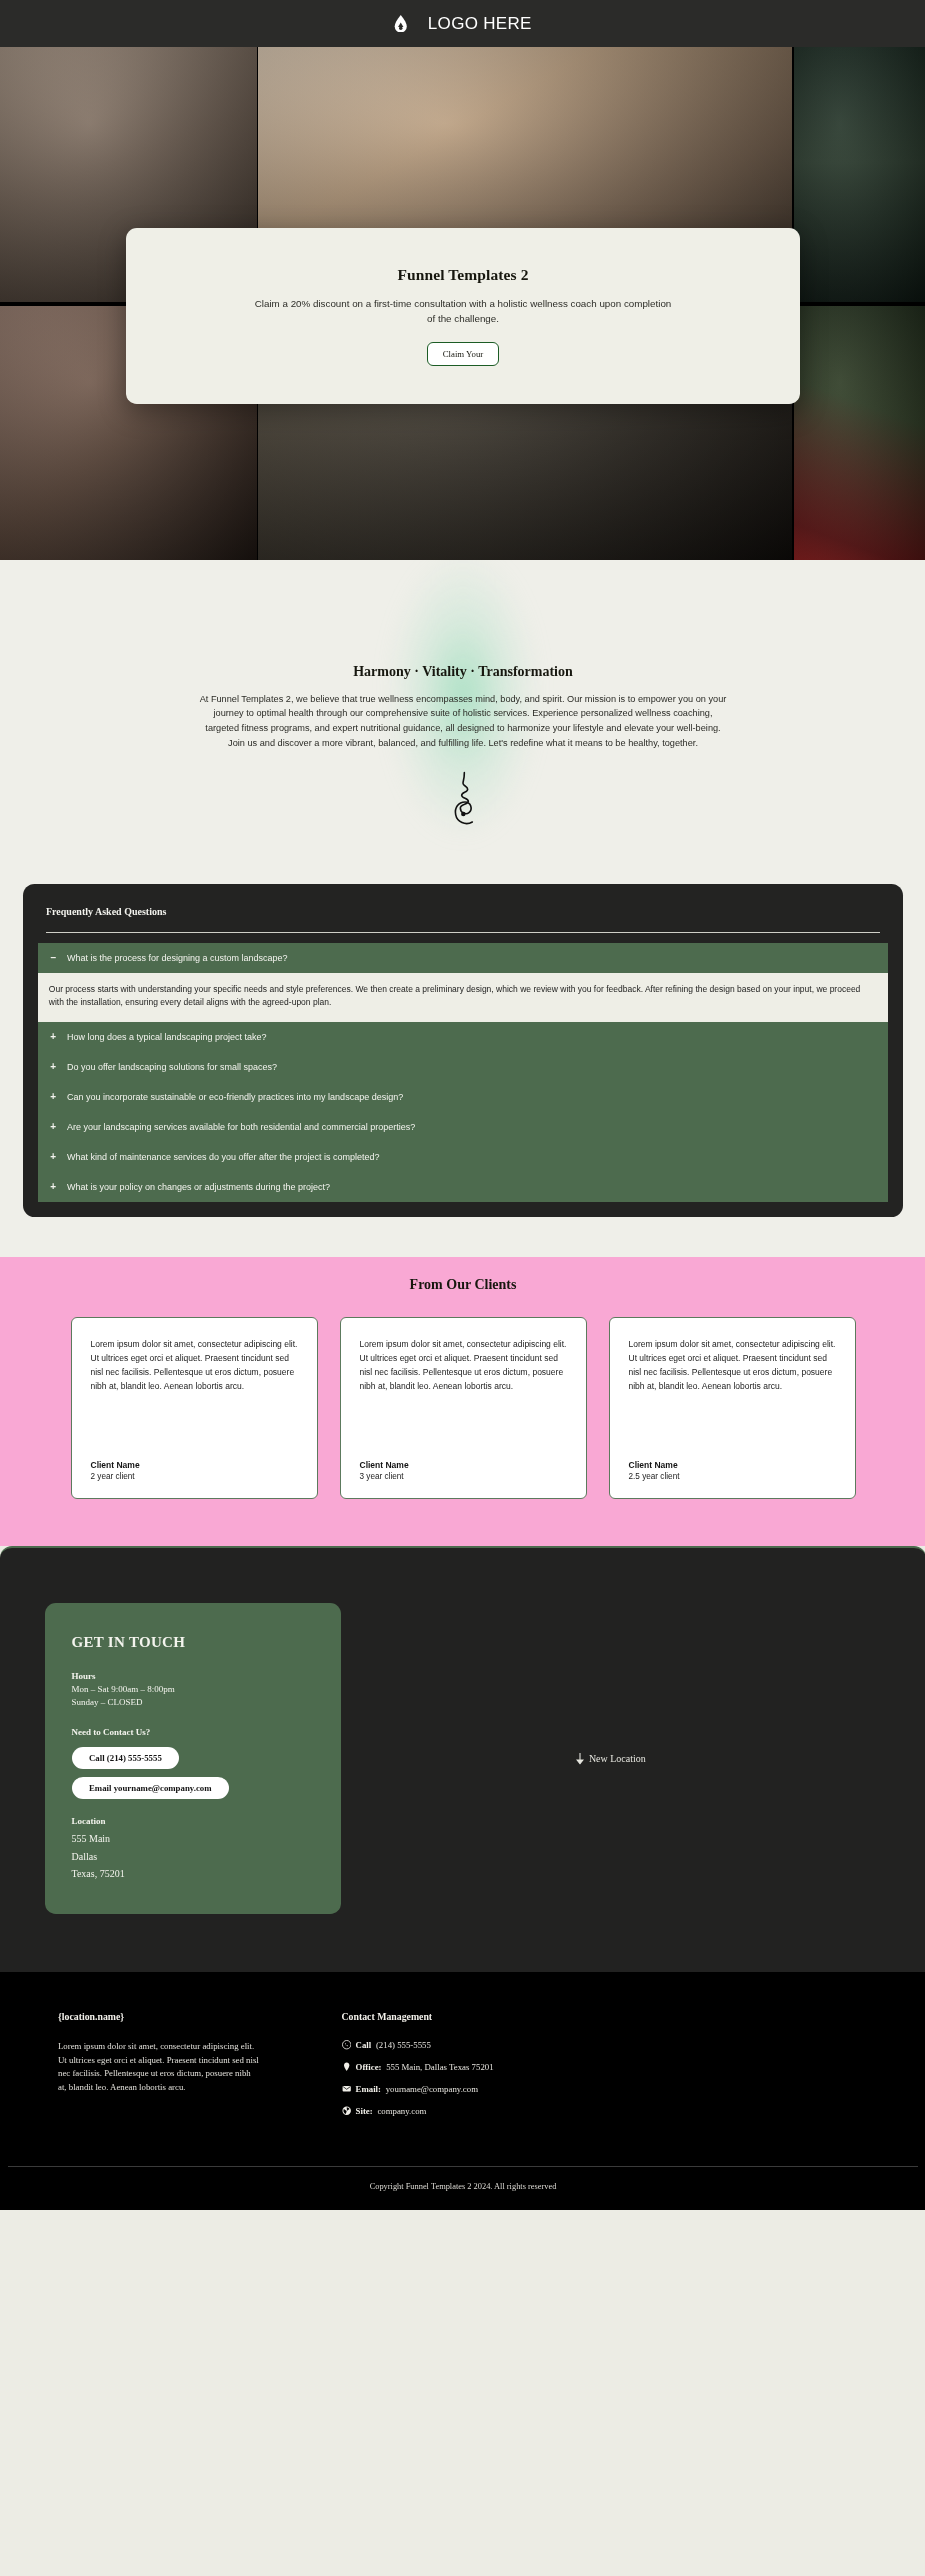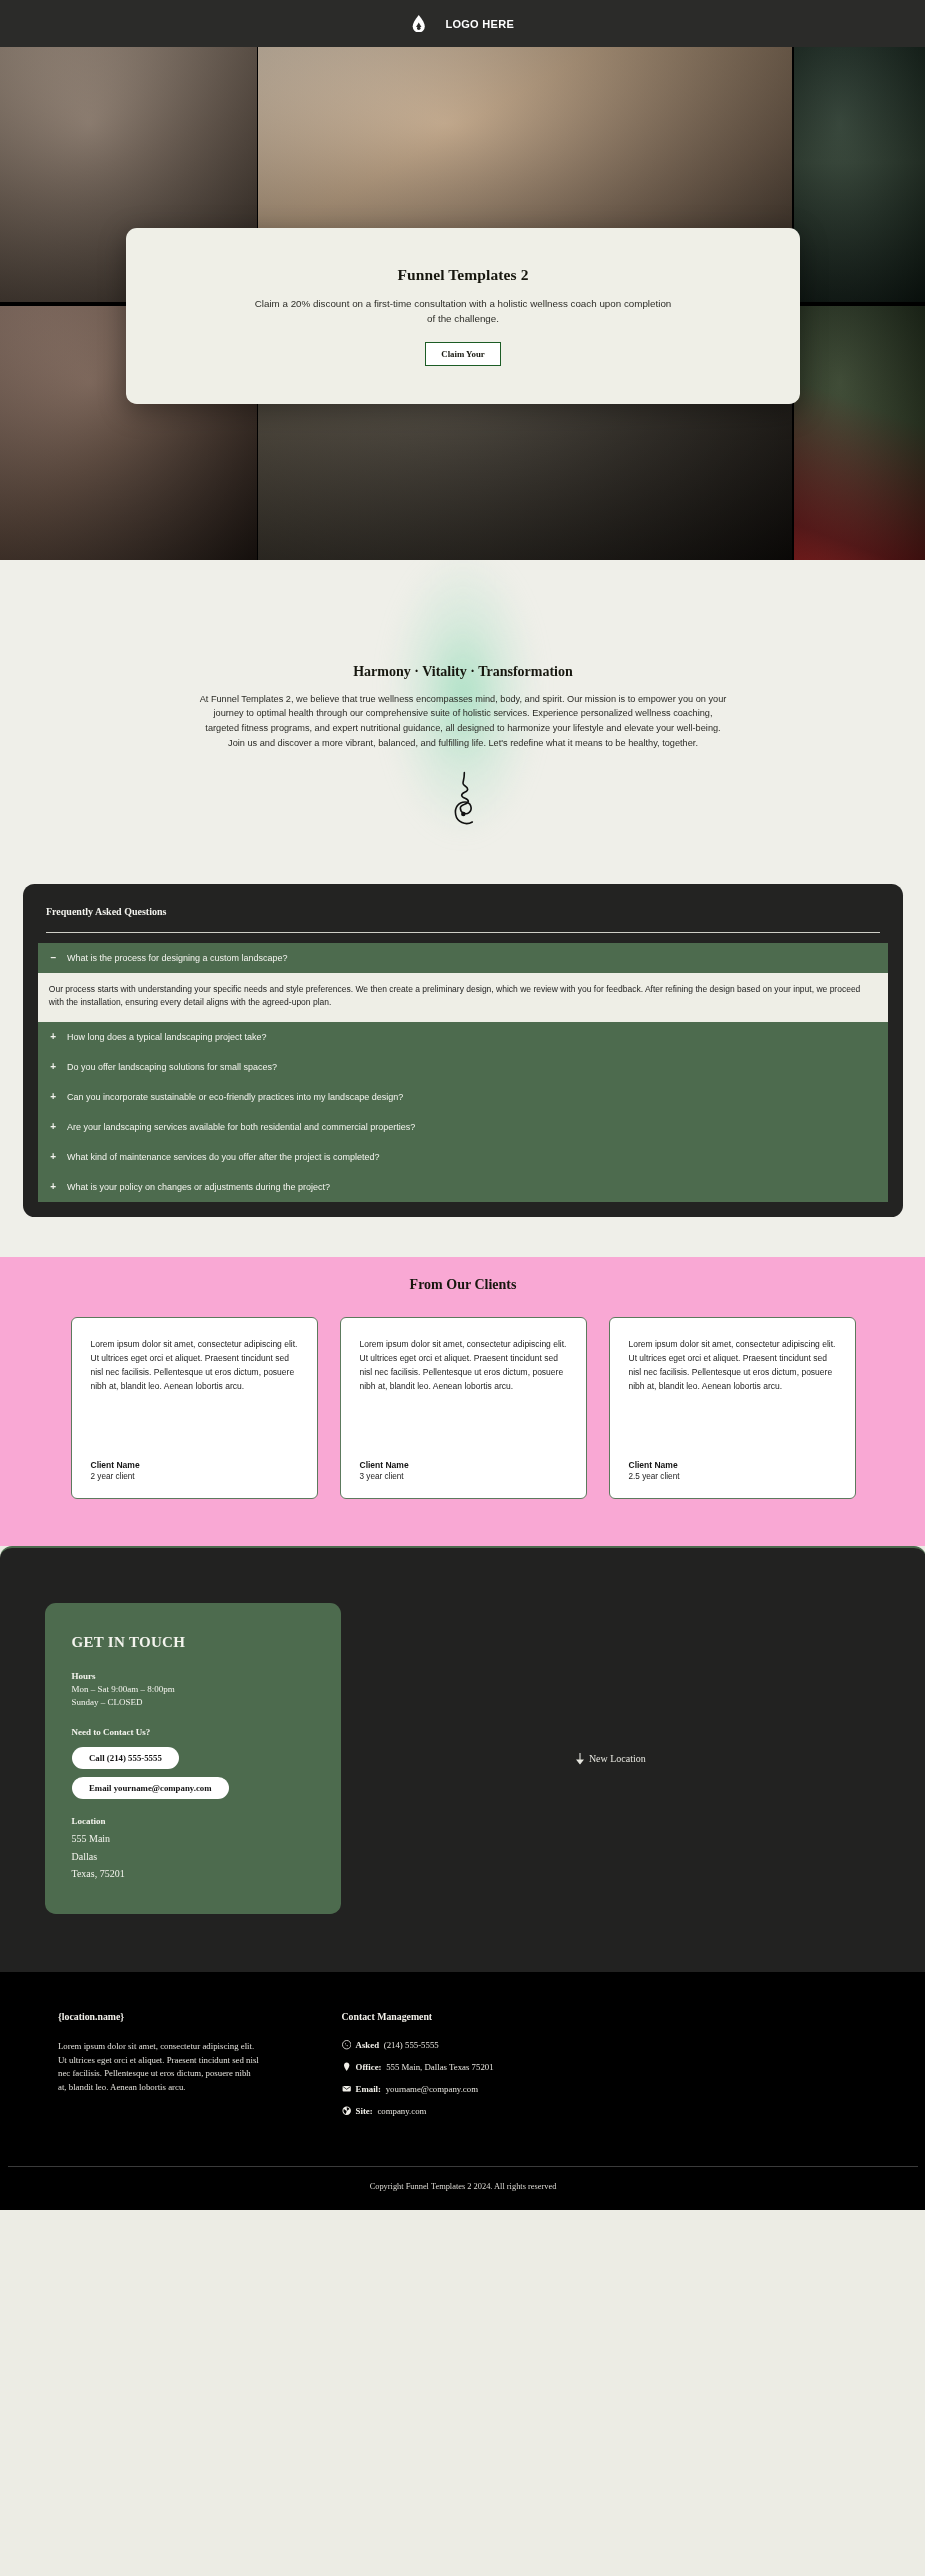--- a/index.html
+++ b/index.html
@@ -18,22 +18,22 @@
     background: #2b2b29;
     display: flex;
     align-items: center;
     justify-content: center;
   }
   .logo-wrap { display: flex; align-items: center; gap: 4px; }
   .logo-mark { width: 13.5px; height: 17.5px; display:block; }
   .logo-text {
     color: #fff;
     font-family: "Liberation Sans", sans-serif;
-    font-weight: 700;
-    font-size: 11px;
+    font-weight: 400;
+    font-size: 17px;
     letter-spacing: 0.3px;
     padding-left: 16px;
   }
 
   
   .hero { position: relative; height: 513px; background: #000; }
   .hero-grid {
     position: absolute; inset: 0;
     display: grid;
     grid-template-columns: 257px 1.3px 534px 1.3px 132px;
@@ -74,26 +74,26 @@
   .hero-sub {
     text-align: center;
     font-size: 9.8px;
     line-height: 1.55;
     color: #2d2d28;
     max-width: 418px;
     margin-bottom: 16px;
   }
   .btn-claim {
     font-family: "Liberation Serif", serif;
-    font-weight: 700;
+    font-weight: 400;
     font-size: 8.8px;
     color: #17170f;
     background: #fff;
     border: 1.1px solid #1c5c25;
-    border-radius: 0;
+    border-radius: 6px;
     padding: 6px 15px;
     cursor: pointer;
   }
 
   
   .intro {
     position: relative;
     background: #efefe9;
     padding: 104px 0 27px;
     text-align: center;
@@ -498,21 +498,21 @@
       </div>
 
       <div class="fcol-2">
         <div class="f-head">Contact Management</div>
 
         <div class="f-contact-row">
           <svg class="f-ico" viewBox="0 0 16 16">
             <circle cx="8" cy="8" r="7.2" fill="none" stroke="#f0eee8" stroke-width="1.4"></circle>
             <path d="M5.2 5.6c0 3 2.2 5.2 5 5.2l-.2-1.6-1.4-.4-.8.8c-.9-.5-1.6-1.2-2-2.1l.8-.8-.4-1.4z" fill="#f0eee8"></path>
           </svg>
-          <b>Asked</b>
+          <b>Call</b>
           <span>(214) 555-5555</span>
         </div>
 
         <div class="f-contact-row">
           <svg class="f-ico" viewBox="0 0 16 16">
             <path d="M8 0.8c-2.6 0-4.6 2-4.6 4.6 0 3.3 4.6 9.8 4.6 9.8s4.6-6.5 4.6-9.8c0-2.6-2-4.6-4.6-4.6z" fill="#f0eee8"></path>
           </svg>
           <b>Office:</b>
           <span>555 Main, Dallas Texas 75201</span>
         </div>

